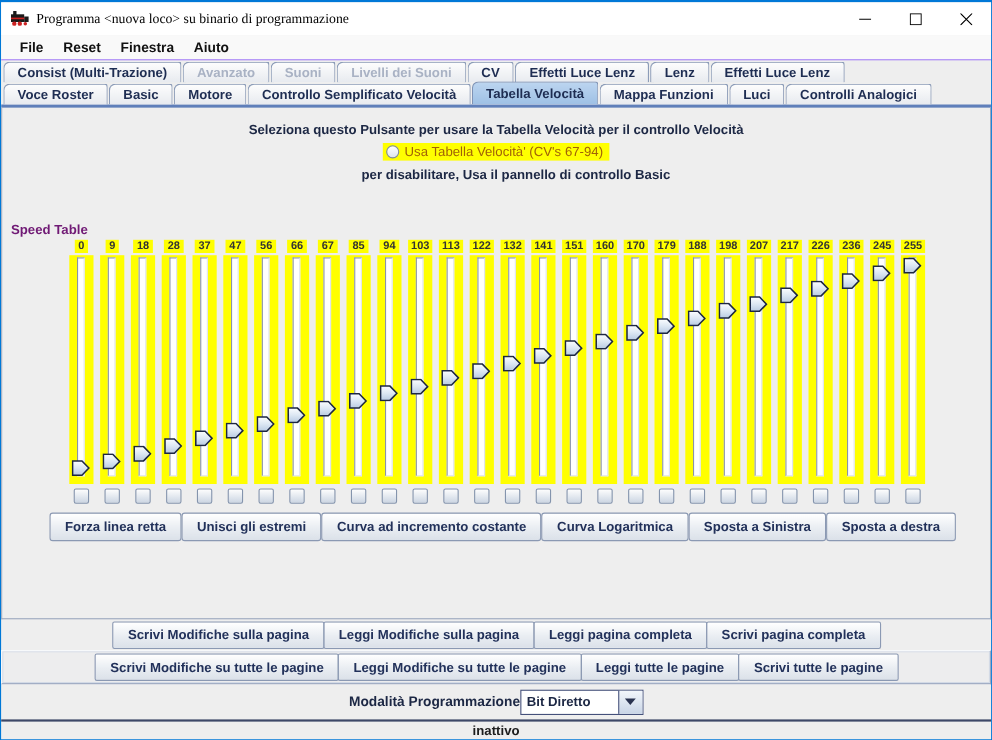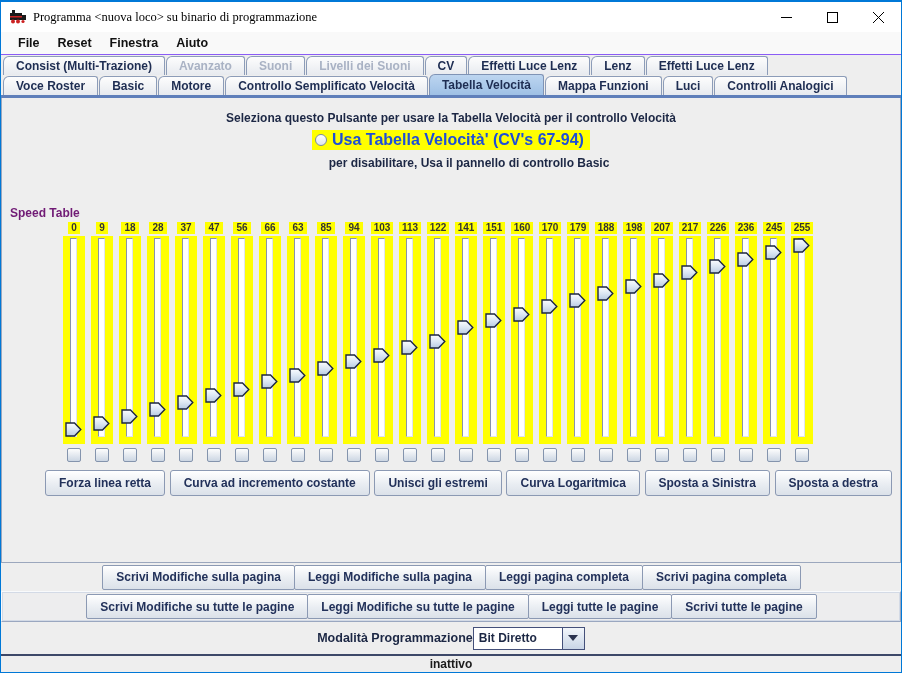--- a/index.html
+++ b/index.html
@@ -51,21 +51,21 @@
     border-left:1px solid #9ba7bd; border-right:1px solid #9ba7bd; border-bottom:1px solid #9ba7bd;
     background:#eeeeee; position:relative;
     display:flex; flex-direction:column;
   }
   .line-center { text-align:center; font-size:12px; font-weight:bold; color:#1c2744; }
   .l1 { margin-top:13px; }
   .radio-row { margin-top:5px; display:flex; justify-content:center; }
   .radio-chip { background:#ffff00; display:inline-flex; align-items:center; gap:5px; padding:1px 6px 1px 3px; }
   .radio-circle { width:12px; height:12px; border-radius:50%; background:linear-gradient(#ffffff,#dfe5ec);
                   border:1px solid #7c8aa2; }
-  .radio-label { font-size:16px; font-weight:bold; color:#1d4ed8; }
+  .radio-label { font-size:12px; font-weight:normal; color:#a16207; }
   .l3 { margin-top:6px;margin-left:36px; }
 
   .speed-table-label { margin:36px 0 2px 8px; font-size:12px; font-weight:bold; color:#701a75; }
 
   .slider-strip { margin-left:58px; width:784px; display:flex; }
   .slider-col { width:28px; display:flex; flex-direction:column; align-items:center; }
   .num-chip { background:#ffff00; font-size:10px; font-weight:600; color:#333; line-height:12px;
               padding:0 3px; margin-bottom:2px; white-space:nowrap; }
   .slider-box { width:22px; height:208px; background:#ffff00; position:relative; }
   .groove { position:absolute; left:7px; top:2px; bottom:7px; width:7px; background:#fff;
@@ -75,21 +75,21 @@
               background:linear-gradient(#fdfdfd,#ccd6e3); cursor:pointer; }
 
   .btn {
     display:inline-flex; align-items:center; justify-content:center;
     background:linear-gradient(#ffffff,#e9edf2 55%,#dbe1e9);
     border:1px solid #8b99b3; border-radius:3px;
     font-family:"Liberation Sans", sans-serif;
     font-size:12px; font-weight:bold; color:#22315a;
     height:26px; padding:0 13px; white-space:nowrap; cursor:pointer;
   }
-  .curve-row { display:flex; justify-content:space-between; margin:8px 8px 0 8px;padding-left:35px; }
+  .curve-row { display:flex; justify-content:flex-start; margin:8px 8px 0 8px;padding-left:35px; }
 
   
   .pagebtn-row1 { height:28px; display:flex; justify-content:center; align-items:center; flex:0 0 auto; }
   .pagebtn-row1 .btn, .pagebtn-row2 .btn { border-radius:2px; margin-right:-1px; height:25px; }
   .pagebtn-row2 { height:31px; display:flex; justify-content:center; align-items:center; flex:0 0 auto;
                   border:1px solid; border-color:#f8fafc #9aa7c0 #9aa7c0 #f8fafc;
                   background:#ededee; box-shadow:inset 0 0 0 1px #d3dae6; }
   .mode-row { height:32px; display:flex; justify-content:center; align-items:center; gap:0; flex:0 0 auto; }
   .mode-label { font-size:12.5px; font-weight:bold; color:#1c2744; }
   .combo { display:flex; height:23px; border:1px solid #44507a; background:#fff; align-items:stretch; cursor:pointer; }
@@ -270,21 +270,21 @@
           <span class="num-chip">66</span>
           <div class="slider-box">
             <div class="groove"></div>
             <div class="thumb" style="top: 138.376px;"><svg width="17" height="15" viewBox="0 0 17 15">
                 <path d="M1 1 H9.5 L15.8 7.5 L9.5 14 H1 Z" fill="url(#thumbGrad)" stroke="#1d2742" stroke-width="1.4"></path>
               </svg></div>
           </div>
           <div class="checkbox"></div>
         </div>
         <div class="slider-col">
-          <span class="num-chip">63</span>
+          <span class="num-chip">67</span>
           <div class="slider-box">
             <div class="groove"></div>
             <div class="thumb" style="top: 131.882px;"><svg width="17" height="15" viewBox="0 0 17 15">
                 <path d="M1 1 H9.5 L15.8 7.5 L9.5 14 H1 Z" fill="url(#thumbGrad)" stroke="#1d2742" stroke-width="1.4"></path>
               </svg></div>
           </div>
           <div class="checkbox"></div>
         </div>
         <div class="slider-col">
           <span class="num-chip">85</span>
@@ -324,20 +324,30 @@
                 <path d="M1 1 H9.5 L15.8 7.5 L9.5 14 H1 Z" fill="url(#thumbGrad)" stroke="#1d2742" stroke-width="1.4"></path>
               </svg></div>
           </div>
           <div class="checkbox"></div>
         </div>
         <div class="slider-col">
           <span class="num-chip">122</span>
           <div class="slider-box">
             <div class="groove"></div>
             <div class="thumb" style="top: 97.9686px;"><svg width="17" height="15" viewBox="0 0 17 15">
+                <path d="M1 1 H9.5 L15.8 7.5 L9.5 14 H1 Z" fill="url(#thumbGrad)" stroke="#1d2742" stroke-width="1.4"></path>
+              </svg></div>
+          </div>
+          <div class="checkbox"></div>
+        </div>
+        <div class="slider-col">
+          <span class="num-chip">132</span>
+          <div class="slider-box">
+            <div class="groove"></div>
+            <div class="thumb" style="top: 90.7529px;"><svg width="17" height="15" viewBox="0 0 17 15">
                 <path d="M1 1 H9.5 L15.8 7.5 L9.5 14 H1 Z" fill="url(#thumbGrad)" stroke="#1d2742" stroke-width="1.4"></path>
               </svg></div>
           </div>
           <div class="checkbox"></div>
         </div>
         <div class="slider-col">
           <span class="num-chip">141</span>
           <div class="slider-box">
             <div class="groove"></div>
             <div class="thumb" style="top: 84.2588px;"><svg width="17" height="15" viewBox="0 0 17 15">
@@ -463,22 +473,22 @@
             <div class="thumb" style="top: 2px;"><svg width="17" height="15" viewBox="0 0 17 15">
                 <path d="M1 1 H9.5 L15.8 7.5 L9.5 14 H1 Z" fill="url(#thumbGrad)" stroke="#1d2742" stroke-width="1.4"></path>
               </svg></div>
           </div>
           <div class="checkbox"></div>
         </div>
       </div>
 
     <div class="curve-row">
         <button class="btn">Forza linea retta</button>
+        <button class="btn">Unisci gli estremi</button>
         <button class="btn">Curva ad incremento costante</button>
-        <button class="btn">Unisci gli estremi</button>
         <button class="btn">Curva Logaritmica</button>
         <button class="btn">Sposta a Sinistra</button>
         <button class="btn">Sposta a destra</button>
       </div>
   </div>
 
   <div class="pagebtn-row1">
       <button class="btn">Scrivi Modifiche sulla pagina</button>
       <button class="btn">Leggi Modifiche sulla pagina</button>
       <button class="btn">Leggi pagina completa</button>

